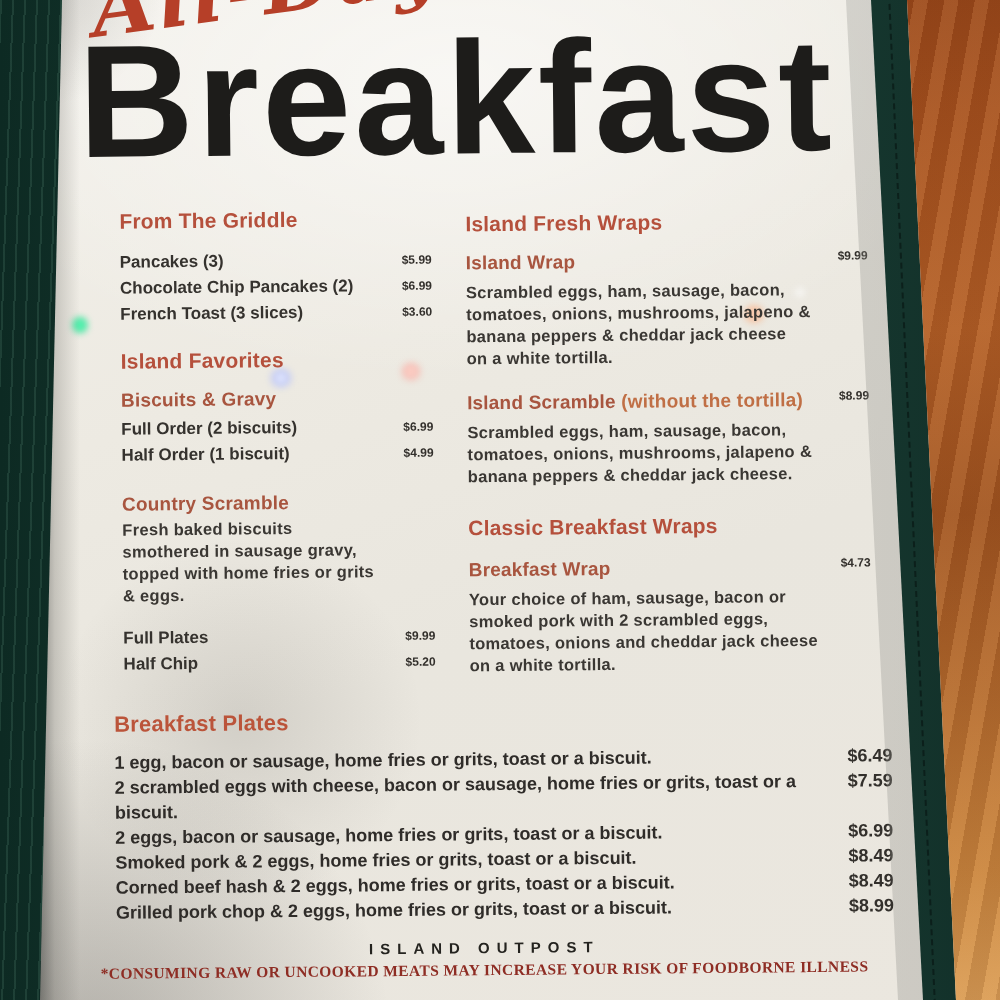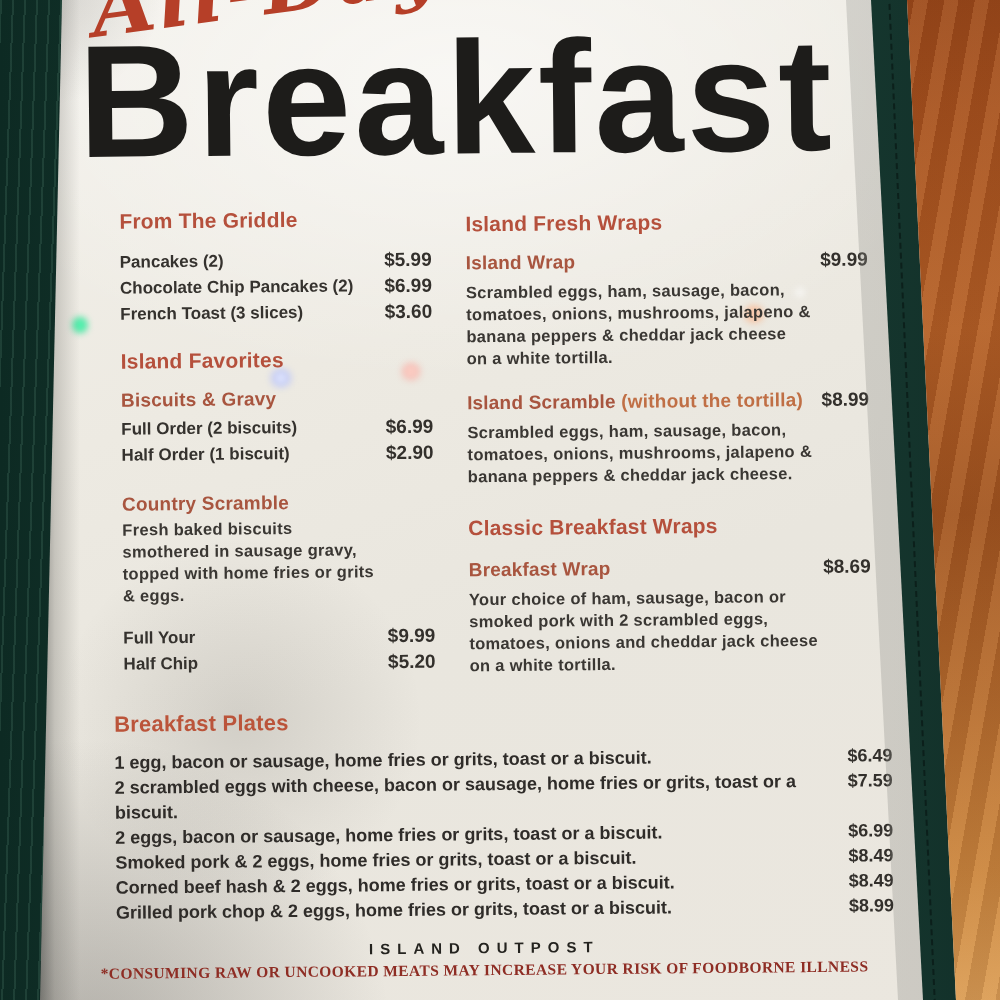--- a/index.html
+++ b/index.html
@@ -55,21 +55,21 @@
   .title-script{position:absolute;left:102px;top:-44px;
     font-family:"DejaVu Serif",serif;font-style:italic;font-weight:bold;
     font-size:82px;letter-spacing:3px;color:#b63f28;transform:rotate(-7deg);transform-origin:left bottom;}
   .title-main{position:absolute;left:82px;top:18px;
     font-size:160px;line-height:160px;font-weight:bold;letter-spacing:3px;color:#1d1c1a;}
 
   h3.sec{margin:0;font-size:21px;line-height:24px;font-weight:bold;color:#b5503c;letter-spacing:0.2px;}
   .sub{font-size:19px;line-height:22px;font-weight:bold;color:#a8553f;letter-spacing:0.2px;}
   .sub .note{color:#c06f45;}
   .row{display:flex;justify-content:space-between;gap:8px;font-size:17px;line-height:26px;font-weight:bold;color:#35322e;white-space:nowrap;}
-  .price{font-size:19px;font-weight:bold;color:#33302c;}
+  .price{font-size:12px;font-weight:bold;color:#33302c;}
   .desc{font-size:16.5px;line-height:22px;font-weight:bold;color:#3a3733;letter-spacing:0.3px;}
 
   .col-left{position:absolute;left:122px;top:206px;width:312px;}
   .col-left .sec2{margin-top:22px;}
   .col-left .rows1{margin-top:16px;}
   .col-left .sub1{margin-top:16px;margin-bottom:5px;}
   .col-left .sub2{margin-top:25px;margin-bottom:3px;}
   .col-left .rows3{margin-top:19px;}
 
   .col-right{position:absolute;left:468px;top:212px;width:402px;}
@@ -105,21 +105,21 @@
 
   <div class="content">
 
     <div class="title-script">All-Day</div>
     <div class="title-main">Breakfast</div>
 
     <div class="col-left">
       <h3 class="sec">From The Griddle</h3>
       <div class="rows1">
         <div class="row">
-          <span>Pancakes (2)</span>
+          <span>Pancakes (3)</span>
           <span class="price">$5.99</span>
         </div>
         <div class="row">
           <span>Chocolate Chip Pancakes (2)</span>
           <span class="price">$6.99</span>
         </div>
         <div class="row">
           <span>French Toast (3 slices)</span>
           <span class="price">$3.60</span>
         </div>
@@ -127,34 +127,34 @@
 
       <h3 class="sec sec2">Island Favorites</h3>
       <div class="sub sub1">Biscuits &amp; Gravy</div>
       <div>
         <div class="row">
           <span>Full Order (2 biscuits)</span>
           <span class="price">$6.99</span>
         </div>
         <div class="row">
           <span>Half Order (1 biscuit)</span>
-          <span class="price">$2.90</span>
+          <span class="price">$4.99</span>
         </div>
       </div>
 
       <div class="sub sub2">Country Scramble</div>
       <div class="desc">
         <div>Fresh baked biscuits</div>
         <div>smothered in sausage gravy,</div>
         <div>topped with home fries or grits</div>
         <div>&amp; eggs.</div>
       </div>
       <div class="rows3">
         <div class="row">
-          <span>Full Your</span>
+          <span>Full Plates</span>
           <span class="price">$9.99</span>
         </div>
         <div class="row">
           <span>Half Chip</span>
           <span class="price">$5.20</span>
         </div>
       </div>
     </div>
 
     <div class="col-right">
@@ -177,21 +177,21 @@
       </div>
       <div class="desc">
         <div>Scrambled eggs, ham, sausage, bacon,</div>
         <div>tomatoes, onions, mushrooms, jalapeno &amp;</div>
         <div>banana peppers &amp; cheddar jack cheese.</div>
       </div>
 
       <h3 class="sec sec2">Classic Breakfast Wraps</h3>
       <div class="subrow subrow3">
         <span class="sub">Breakfast Wrap</span>
-        <span class="price">$8.69</span>
+        <span class="price">$4.73</span>
       </div>
       <div class="desc">
         <div>Your choice of ham, sausage, bacon or</div>
         <div>smoked pork with 2 scrambled eggs,</div>
         <div>tomatoes, onions and cheddar jack cheese</div>
         <div>on a white tortilla.</div>
       </div>
     </div>
 
     <div class="plates">

